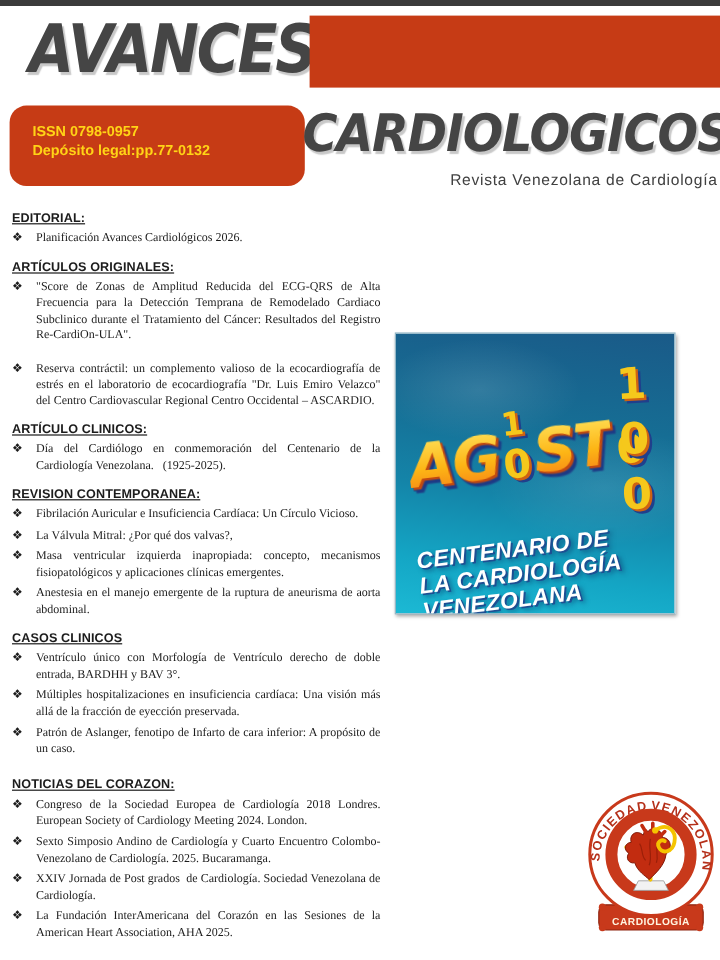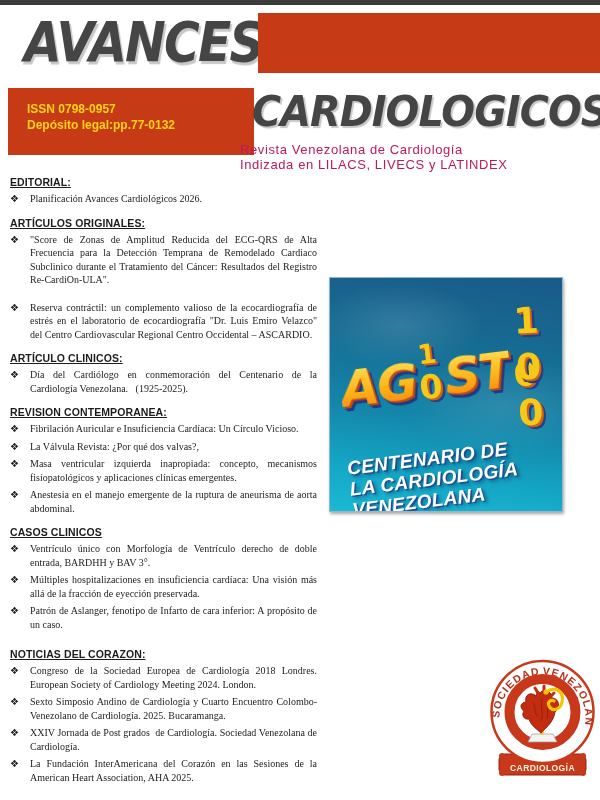--- a/index.html
+++ b/index.html
@@ -9,27 +9,27 @@
   .abs{position:absolute;}
 
   
   .top-bar{left:0;top:0;width:600px;height:5px;background:#3b3b3b;}
   .avances-title{left:24px;top:10px;font-family:"DejaVu Sans",sans-serif;
       font-weight:bold;font-style:italic;font-size:53px;line-height:62px;
       color:#454545;letter-spacing:-2px;transform:scale(0.92,1.05);
       transform-origin:left top;text-shadow:2px 2px 1px rgba(0,0,0,0.22);}
   .red-block-tr{left:258px;top:13px;width:342px;height:60px;background:#c63b15;}
   .issn-block{left:8px;top:88px;width:246px;height:67px;background:#c63b15;
-      padding:13px 0 0 19px;box-sizing:border-box;}
+      padding:13px 0 0 19px;box-sizing:border-box;border-radius:14px;}
   .issn-block div{color:#ffd416;font-weight:bold;font-size:12px;line-height:16px;}
   .cardio-title{left:252px;top:81px;width:348px;font-family:"DejaVu Sans",sans-serif;
       font-weight:bold;font-style:italic;font-size:41px;line-height:58px;
       color:#454545;letter-spacing:-1px;transform:scale(0.97,1.05);
       transform-origin:left top;text-shadow:2px 2px 1px rgba(0,0,0,0.22);white-space:nowrap;}
-  .subtitle{left:240px;top:143px;width:358px;text-align:left;color:#be185d;
+  .subtitle{left:240px;top:143px;width:358px;text-align:right;color:#404040;
       font-size:13px;line-height:14.5px;letter-spacing:0.6px;}
 
   
   .toc{left:10px;top:164px;width:307px;color:#1c1c1c;}
   .toc-section{margin-top:11px;}
   .toc-section.first{margin-top:12px;}
   .toc-section.big-gap{margin-top:17px;}
   .toc-title{font-weight:bold;font-size:10.5px;text-decoration:underline;
       margin-bottom:4px;letter-spacing:0.1px;}
   .toc-item{display:flex;margin-bottom:4px;}
@@ -82,21 +82,20 @@
 
 <div class="abs issn-block">
   <div>ISSN 0798-0957</div>
   <div>Depósito legal:pp.77-0132</div>
 </div>
 
 <div class="abs cardio-title">CARDIOLOGICOS</div>
 
 <div class="abs subtitle">
   <div>Revista Venezolana de Cardiología</div>
-  <div>Indizada en LILACS, LIVECS y LATINDEX</div>
 </div>
 
 <div class="abs toc">
 
   <div class="toc-section first">
     <div class="toc-title">EDITORIAL:</div>
     <div class="toc-item">
       <span class="bullet">❖</span>
       <span class="txt">Planificación Avances Cardiológicos 2026.</span>
     </div>
@@ -123,21 +122,21 @@
   </div>
 
   <div class="toc-section">
     <div class="toc-title">REVISION CONTEMPORANEA:</div>
     <div class="toc-item">
       <span class="bullet">❖</span>
       <span class="txt">Fibrilación Auricular e Insuficiencia Cardíaca: Un Círculo Vicioso.</span>
     </div>
     <div class="toc-item">
       <span class="bullet">❖</span>
-      <span class="txt">La Válvula Revista: ¿Por qué dos valvas?,</span>
+      <span class="txt">La Válvula Mitral: ¿Por qué dos valvas?,</span>
     </div>
     <div class="toc-item">
       <span class="bullet">❖</span>
       <span class="txt">Masa ventricular izquierda inapropiada: concepto, mecanismos fisiopatológicos y aplicaciones clínicas emergentes.</span>
     </div>
     <div class="toc-item">
       <span class="bullet">❖</span>
       <span class="txt">Anestesia en el manejo emergente de la ruptura de aneurisma de aorta abdominal.</span>
     </div>
   </div>

